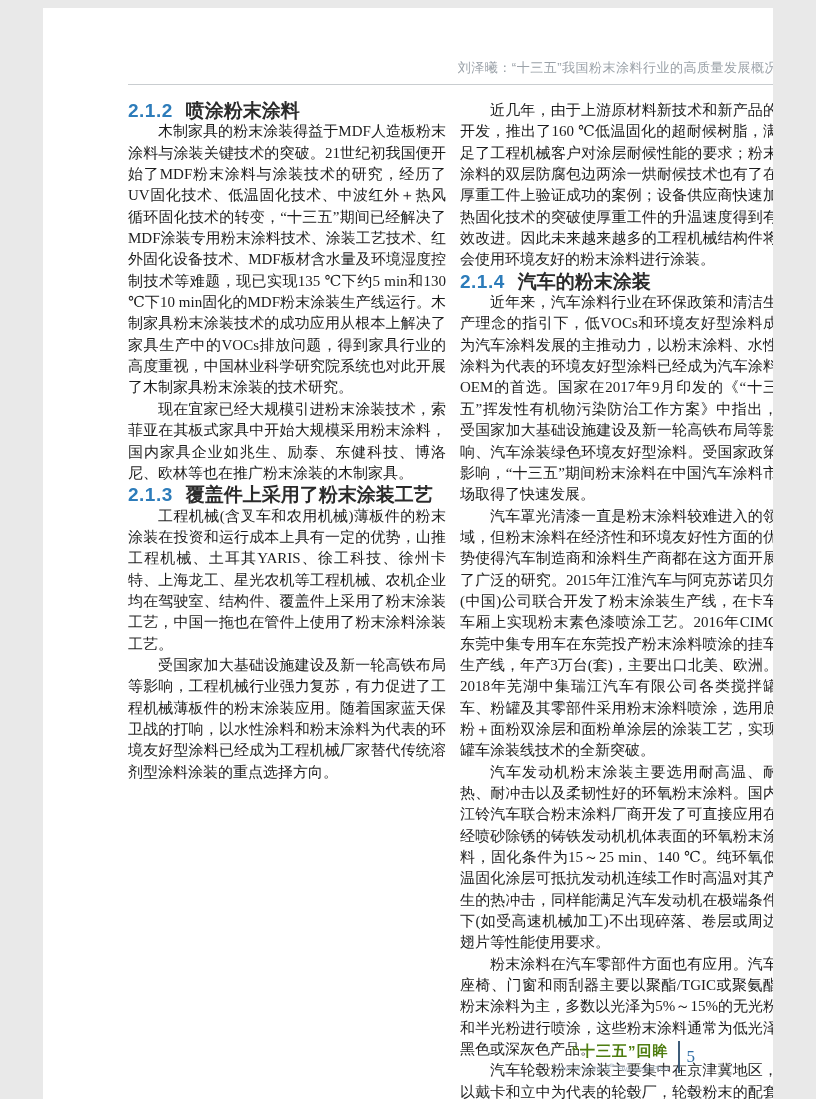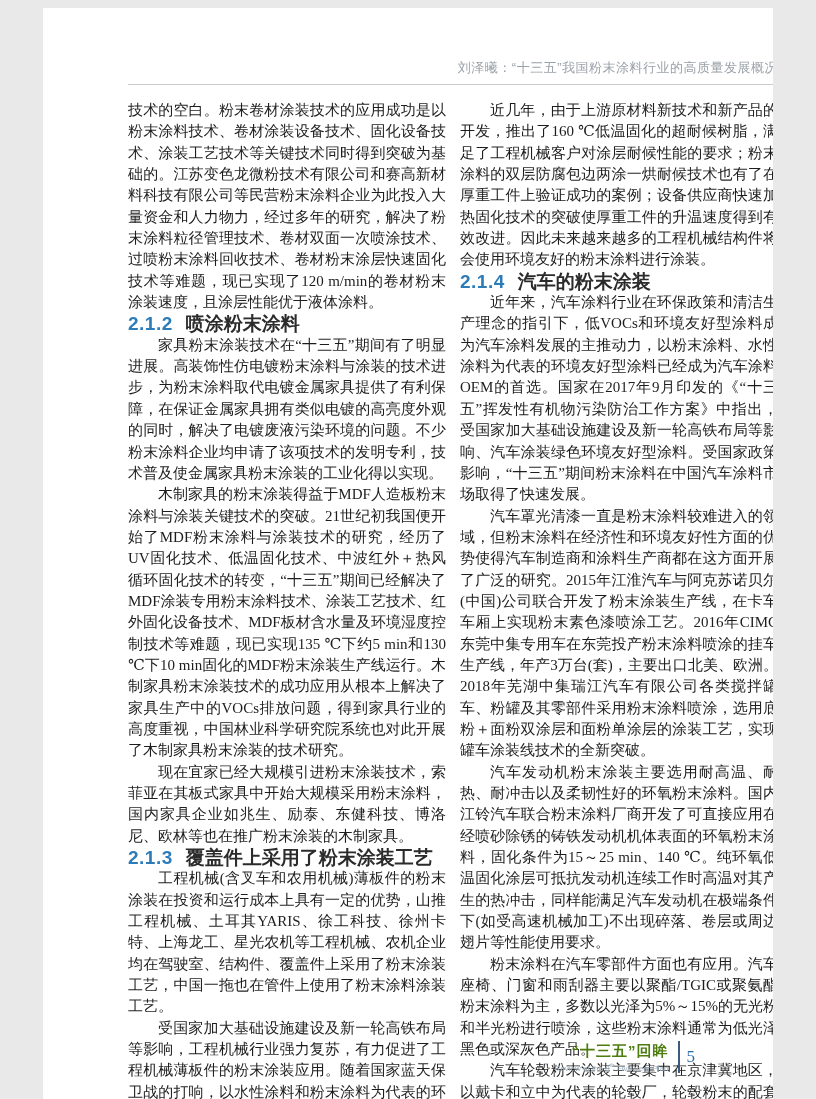--- a/index.html
+++ b/index.html
@@ -56,23 +56,21 @@
 </head>
 <body>
 
 <div class="page">
 
   <div class="running-header">刘泽曦：“十三五”我国粉末涂料行业的高质量发展概况</div>
 
   <div class="header-rule"></div>
 
   <div class="col col-left">
-      <p class="para no-indent">技术的空白。粉末卷材涂装技术的应用成功是以粉末涂料技术、卷材涂装设备技术、固化设备技术、涂装工艺技术等关键技术同时得到突破为基础的。江苏变色龙微粉技术有限公司和赛高新材料科技有限公司等民营粉末涂料企业为此投入大量资金和人力物力，经过多年的研究，解决了粉末涂料粒径管理技术、卷材双面一次喷涂技术、过喷粉末涂料回收技术、卷材粉末涂层快速固化技术等难题，现已实现了120 m/min的卷材粉末涂装速度，且涂层性能优于液体涂料。</p>
       <div class="sec-heading"><span class="sec-num">2.1.2</span><span class="sec-title">喷涂粉末涂料</span></div>
-      <p class="para">家具粉末涂装技术在“十三五”期间有了明显进展。高装饰性仿电镀粉末涂料与涂装的技术进步，为粉末涂料取代电镀金属家具提供了有利保障，在保证金属家具拥有类似电镀的高亮度外观的同时，解决了电镀废液污染环境的问题。不少粉末涂料企业均申请了该项技术的发明专利，技术普及使金属家具粉末涂装的工业化得以实现。</p>
       <p class="para">木制家具的粉末涂装得益于MDF人造板粉末涂料与涂装关键技术的突破。21世纪初我国便开始了MDF粉末涂料与涂装技术的研究，经历了UV固化技术、低温固化技术、中波红外＋热风循环固化技术的转变，“十三五”期间已经解决了MDF涂装专用粉末涂料技术、涂装工艺技术、红外固化设备技术、MDF板材含水量及环境湿度控制技术等难题，现已实现135 ℃下约5 min和130 ℃下10 min固化的MDF粉末涂装生产线运行。木制家具粉末涂装技术的成功应用从根本上解决了家具生产中的VOCs排放问题，得到家具行业的高度重视，中国林业科学研究院系统也对此开展了木制家具粉末涂装的技术研究。</p>
       <p class="para">现在宜家已经大规模引进粉末涂装技术，索菲亚在其板式家具中开始大规模采用粉末涂料，国内家具企业如兆生、励泰、东健科技、博洛尼、欧林等也在推广粉末涂装的木制家具。</p>
       <div class="sec-heading"><span class="sec-num">2.1.3</span><span class="sec-title">覆盖件上采用了粉末涂装工艺</span></div>
       <p class="para">工程机械(含叉车和农用机械)薄板件的粉末涂装在投资和运行成本上具有一定的优势，山推工程机械、土耳其YARIS、徐工科技、徐州卡特、上海龙工、星光农机等工程机械、农机企业均在驾驶室、结构件、覆盖件上采用了粉末涂装工艺，中国一拖也在管件上使用了粉末涂料涂装工艺。</p>
       <p class="para">受国家加大基础设施建设及新一轮高铁布局等影响，工程机械行业强力复苏，有力促进了工程机械薄板件的粉末涂装应用。随着国家蓝天保卫战的打响，以水性涂料和粉末涂料为代表的环境友好型涂料已经成为工程机械厂家替代传统溶剂型涂料涂装的重点选择方向。</p>
     </div>
 
   <div class="col col-right">
       <p class="para">近几年，由于上游原材料新技术和新产品的开发，推出了160 ℃低温固化的超耐候树脂，满足了工程机械客户对涂层耐候性能的要求；粉末涂料的双层防腐包边两涂一烘耐候技术也有了在厚重工件上验证成功的案例；设备供应商快速加热固化技术的突破使厚重工件的升温速度得到有效改进。因此未来越来越多的工程机械结构件将会使用环境友好的粉末涂料进行涂装。</p>
       <div class="sec-heading"><span class="sec-num">2.1.4</span><span class="sec-title">汽车的粉末涂装</span></div>

